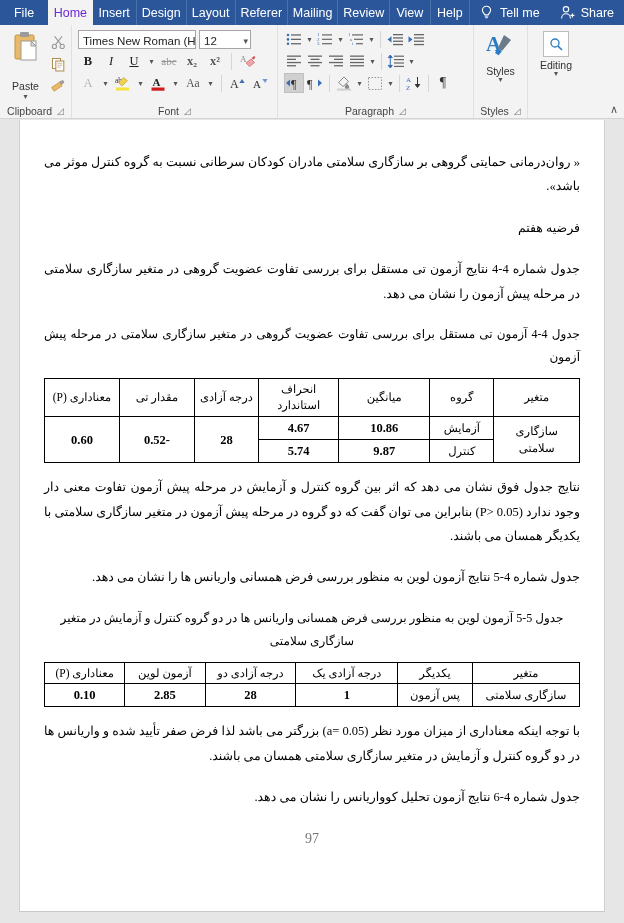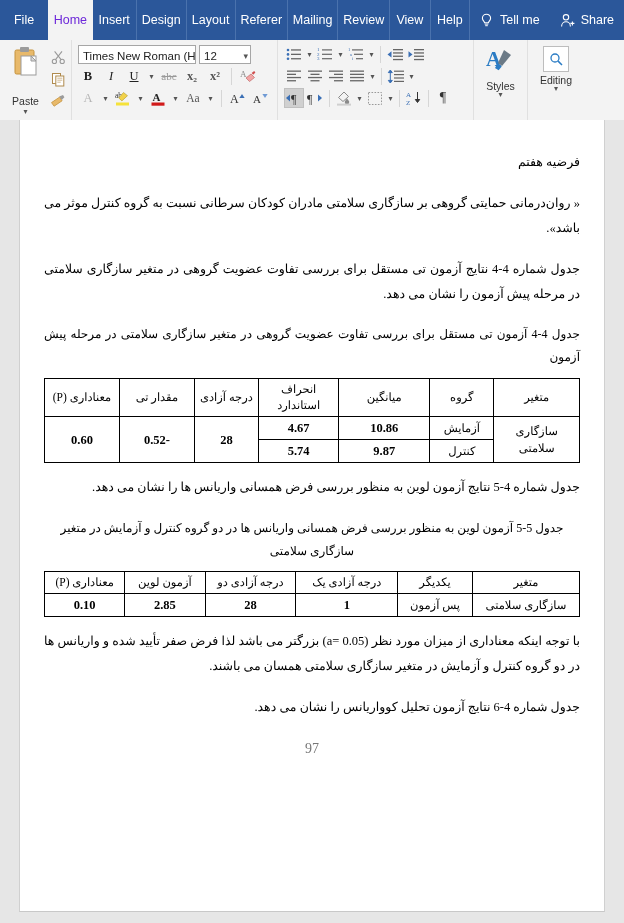--- a/index.html
+++ b/index.html
@@ -6,21 +6,21 @@
   html, body {
     margin: 0; padding: 0;
     width: 624px; height: 923px;
     overflow: hidden;
     background: #e6e6e6;
     font-family: "Liberation Sans", sans-serif;
   }
 
   
   .tabbar {
-    height: 40px;
+    height: 25px;
     background: #2b579a;
     display: flex;
     align-items: stretch;
     color: #ffffff;
     font-size: 12.5px;
     position: relative;
   }
   .tab {
     display: flex; align-items: center; justify-content: center;
     padding: 0 9px;
@@ -544,22 +544,22 @@
 
   <span class="collapse-ribbon">∧</span>
 </div>
 
 <div class="docarea">
   <div class="right-gutter"></div>
 
   <div class="page">
     <div class="page-inner">
 
+      <p class="doc">« روان‌درمانی حمایتی گروهی بر سازگاری سلامتی مادران کودکان سرطانی نسبت به گروه کنترل موثر می باشد».</p>
       <p class="doc">فرضیه هفتم</p>
-      <p class="doc">« روان‌درمانی حمایتی گروهی بر سازگاری سلامتی مادران کودکان سرطانی نسبت به گروه کنترل موثر می باشد».</p>
       <p class="doc">جدول شماره 4-4 نتایج آزمون تی مستقل برای بررسی تفاوت عضویت گروهی در متغیر سازگاری سلامتی در مرحله پیش آزمون را نشان می دهد.</p>
       <p class="doc caption">جدول 4-4 آزمون تی مستقل برای بررسی تفاوت عضویت گروهی در متغیر سازگاری سلامتی در مرحله پیش آزمون</p>
 
       <table class="doctbl">
         <tbody>
           <tr>
             <td class="hdr" rowspan="1" style="width:16%;">متغیر</td>
             <td class="hdr" style="width:12%;">گروه</td>
             <td class="hdr" style="width:17%;">میانگین</td>
             <td class="hdr" style="width:15%;">انحراف استاندارد</td>
@@ -577,20 +577,21 @@
             <td class="num" rowspan="2">0.60</td>
           </tr>
           <tr>
             <td>کنترل</td>
             <td class="num">9.87</td>
             <td class="num">5.74</td>
           </tr>
         </tbody>
       </table>
 
+      <p class="doc">نتایج جدول فوق نشان می دهد که اثر بین گروه کنترل و آزمایش در مرحله پیش آزمون تفاوت معنی دار وجود ندارد (P&gt; 0.05) بنابراین می توان گفت که دو گروه در مرحله پیش آزمون در متغیر سازگاری سلامتی با یکدیگر همسان می باشند.</p>
       <p class="doc">جدول شماره 4-5 نتایج آزمون لوین به منظور بررسی فرض همسانی واریانس ها را نشان می دهد.</p>
       <p class="doc caption center">جدول 5-5 آزمون لوین به منظور بررسی فرض همسانی واریانس ها در دو گروه کنترل و آزمایش در متغیر سازگاری سلامتی</p>
 
       <table class="doctbl">
         <tbody>
           <tr>
             <td class="hdr" style="width:20%;">متغیر</td>
             <td class="hdr" style="width:14%;">یکدیگر</td>
             <td class="hdr" style="width:19%;">درجه آزادی یک</td>
             <td class="hdr" style="width:17%;">درجه آزادی دو</td>

